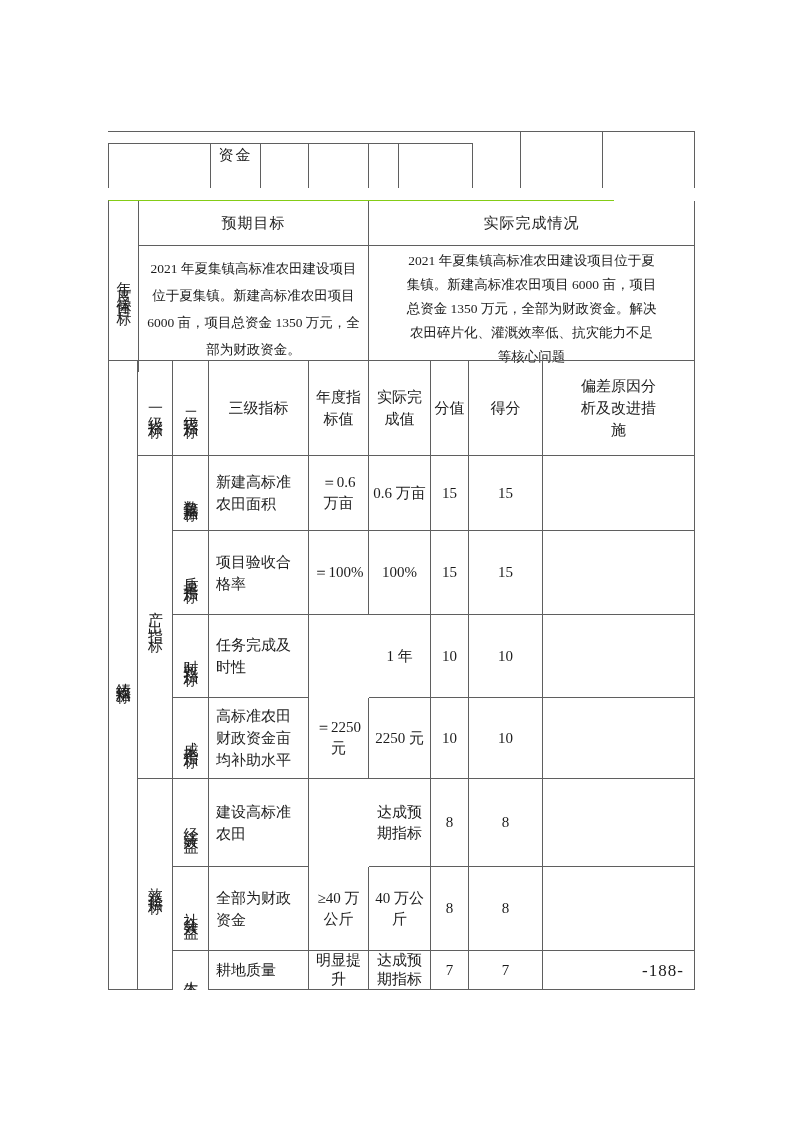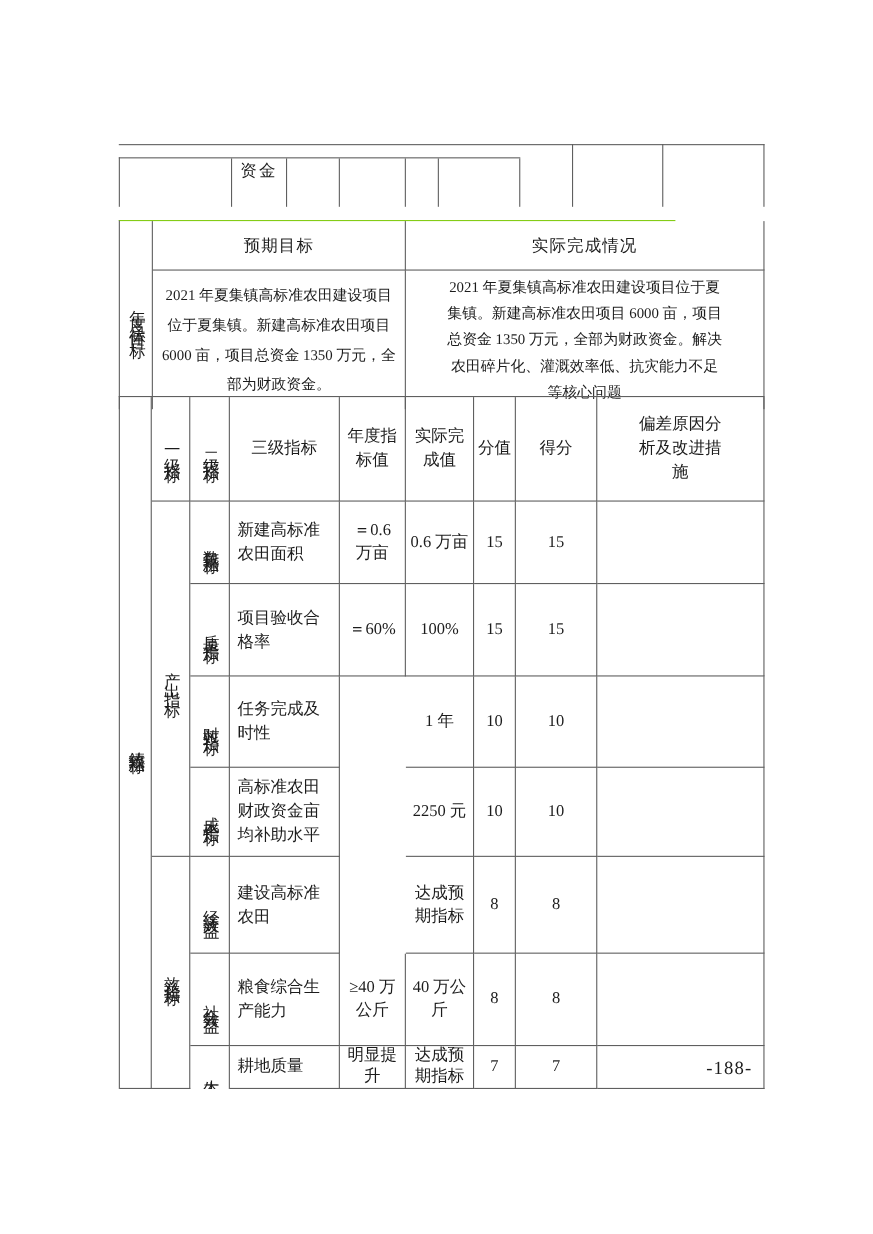--- a/index.html
+++ b/index.html
@@ -149,58 +149,60 @@
 万亩</div>
   <div class="c" style="grid-column:6;grid-row:2">0.6 万亩</div>
   <div class="c" style="grid-column:7;grid-row:2">15</div>
   <div class="c" style="grid-column:8;grid-row:2">15</div>
   <div class="c" style="grid-column:9;grid-row:2"></div>
 
   <div class="c" style="grid-column:3;grid-row:3">
     <span class="v ls4">质量指标</span>
   </div>
   <div class="c l3" style="grid-column:4;grid-row:3">项目验收合格率</div>
-  <div class="c" style="grid-column:5;grid-row:3">＝60%</div>
+  <div class="c" style="grid-column:5;grid-row:3">＝100%</div>
   <div class="c" style="grid-column:6;grid-row:3">100%</div>
   <div class="c" style="grid-column:7;grid-row:3">15</div>
   <div class="c" style="grid-column:8;grid-row:3">15</div>
   <div class="c" style="grid-column:9;grid-row:3"></div>
 
   <div class="c" style="grid-column:3;grid-row:4">
     <span class="v ls4">时效指标</span>
   </div>
   <div class="c l3" style="grid-column:4;grid-row:4">任务完成及时性</div>
   <div class="c" style="grid-column:6;grid-row:4">1 年</div>
   <div class="c" style="grid-column:7;grid-row:4">10</div>
   <div class="c" style="grid-column:8;grid-row:4">10</div>
   <div class="c" style="grid-column:9;grid-row:4"></div>
 
   <div class="c" style="grid-column:3;grid-row:5">
     <span class="v ls4">成本指标</span>
   </div>
   <div class="c l3" style="grid-column:4;grid-row:5">高标准农田财政资金亩均补助水平</div>
+  <div class="c" style="grid-column:5;grid-row:5">＝2250
+元</div>
   <div class="c" style="grid-column:6;grid-row:5">2250 元</div>
   <div class="c" style="grid-column:7;grid-row:5">10</div>
   <div class="c" style="grid-column:8;grid-row:5">10</div>
   <div class="c" style="grid-column:9;grid-row:5"></div>
 
   <div class="c" style="grid-column:3;grid-row:6">
     <span class="v ls4">经济效益</span>
   </div>
   <div class="c l3" style="grid-column:4;grid-row:6">建设高标准农田</div>
   <div class="c" style="grid-column:6;grid-row:6">达成预
 期指标</div>
   <div class="c" style="grid-column:7;grid-row:6">8</div>
   <div class="c" style="grid-column:8;grid-row:6">8</div>
   <div class="c" style="grid-column:9;grid-row:6"></div>
 
   <div class="c" style="grid-column:3;grid-row:7">
     <span class="v ls4">社会效益</span>
   </div>
-  <div class="c l3" style="grid-column:4;grid-row:7">粮食综合生产能力</div>
+  <div class="c l3" style="grid-column:4;grid-row:7">全部为财政资金</div>
   <div class="c" style="grid-column:5;grid-row:7">≥40 万
 公斤</div>
   <div class="c" style="grid-column:6;grid-row:7">40 万公
 斤</div>
   <div class="c" style="grid-column:7;grid-row:7">8</div>
   <div class="c" style="grid-column:8;grid-row:7">8</div>
   <div class="c" style="grid-column:9;grid-row:7"></div>
 
   <div class="c nbb" style="grid-column:3;grid-row:8">
     <span class="v ls2">生态</span>

